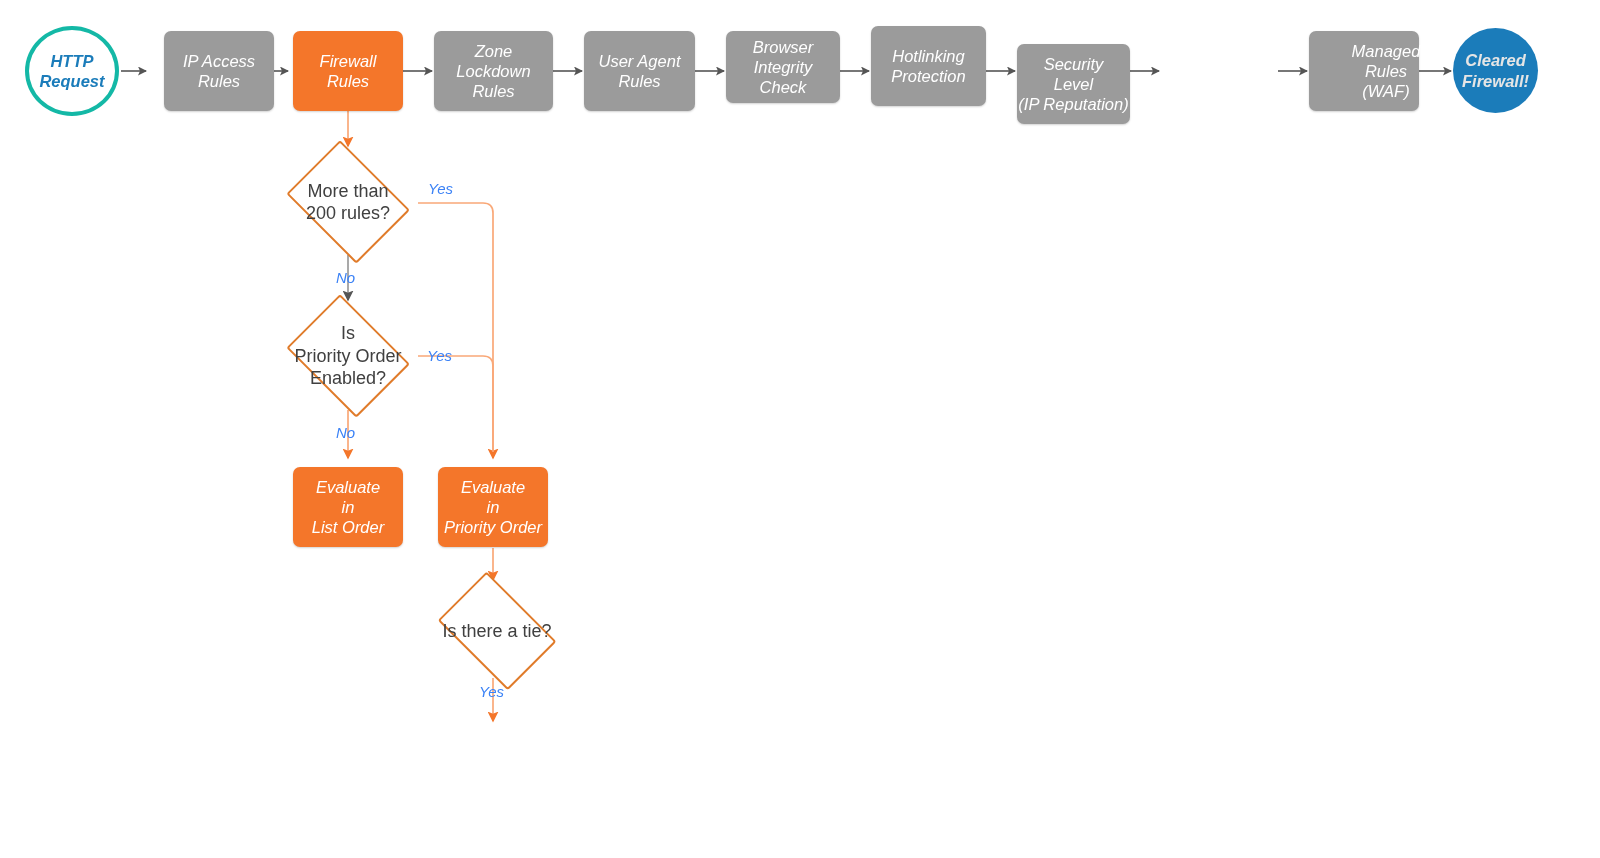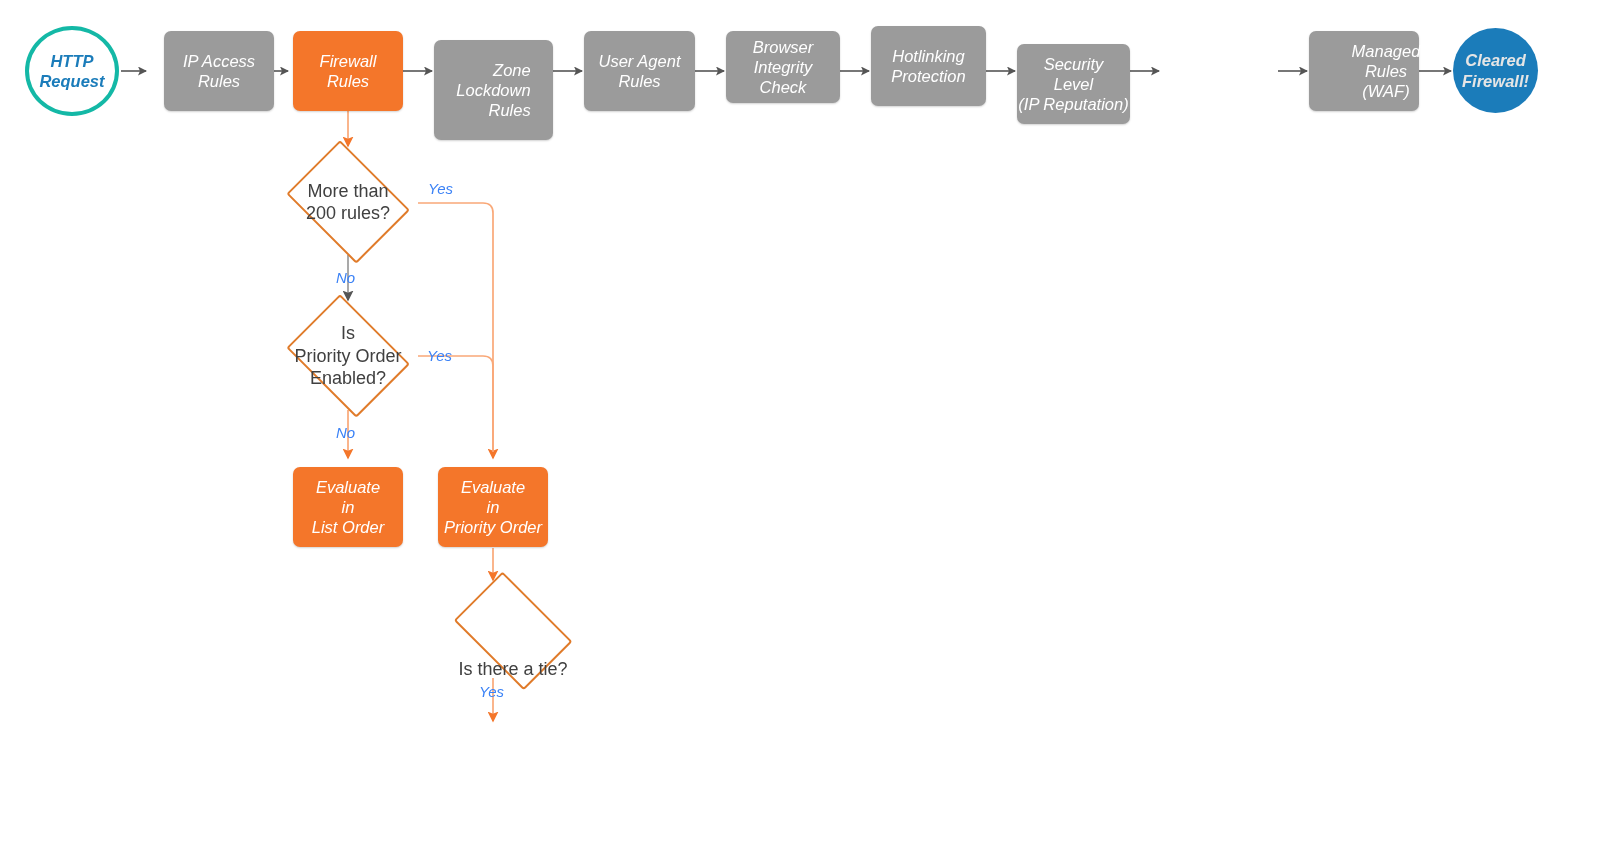--- a/index.html
+++ b/index.html
@@ -208,21 +208,21 @@
   <div class="node box-gray" style="left:148px; top:31px; width:110px; height:80px;margin-left:16px;">
     <span class="node-text">IP Access
 Rules</span>
   </div>
 
   <div class="node box-orange" style="left:293px; top:31px; width:110px; height:80px;">
     <span class="node-text">Firewall
 Rules</span>
   </div>
 
-  <div class="node box-gray" style="left:434px; top:40px; width:119px; height:100px;text-align:right;">
+  <div class="node box-gray" style="left:434px; top:31px; width:119px; height:80px;">
     <span class="node-text">Zone
 Lockdown
 Rules</span>
   </div>
 
   <div class="node box-gray" style="left:584px; top:31px; width:111px; height:80px;">
     <span class="node-text">User Agent
 Rules</span>
   </div>
 
@@ -273,19 +273,19 @@
 in
 List Order</span>
   </div>
 
   <div class="node box-orange" style="left:438px; top:467px; width:110px; height:80px;">
     <span class="node-text">Evaluate
 in
 Priority Order</span>
   </div>
 
-  <div class="node diamond" style="left:443px; top:582px; width:140px; height:98px;align-items:flex-end;">
+  <div class="node diamond" style="left:427px; top:582px; width:140px; height:98px;">
     <span class="dia-shape"></span>
     <span class="node-text">Is there a tie?</span>
   </div>
 
 
 </div>
 
 </body></html>

